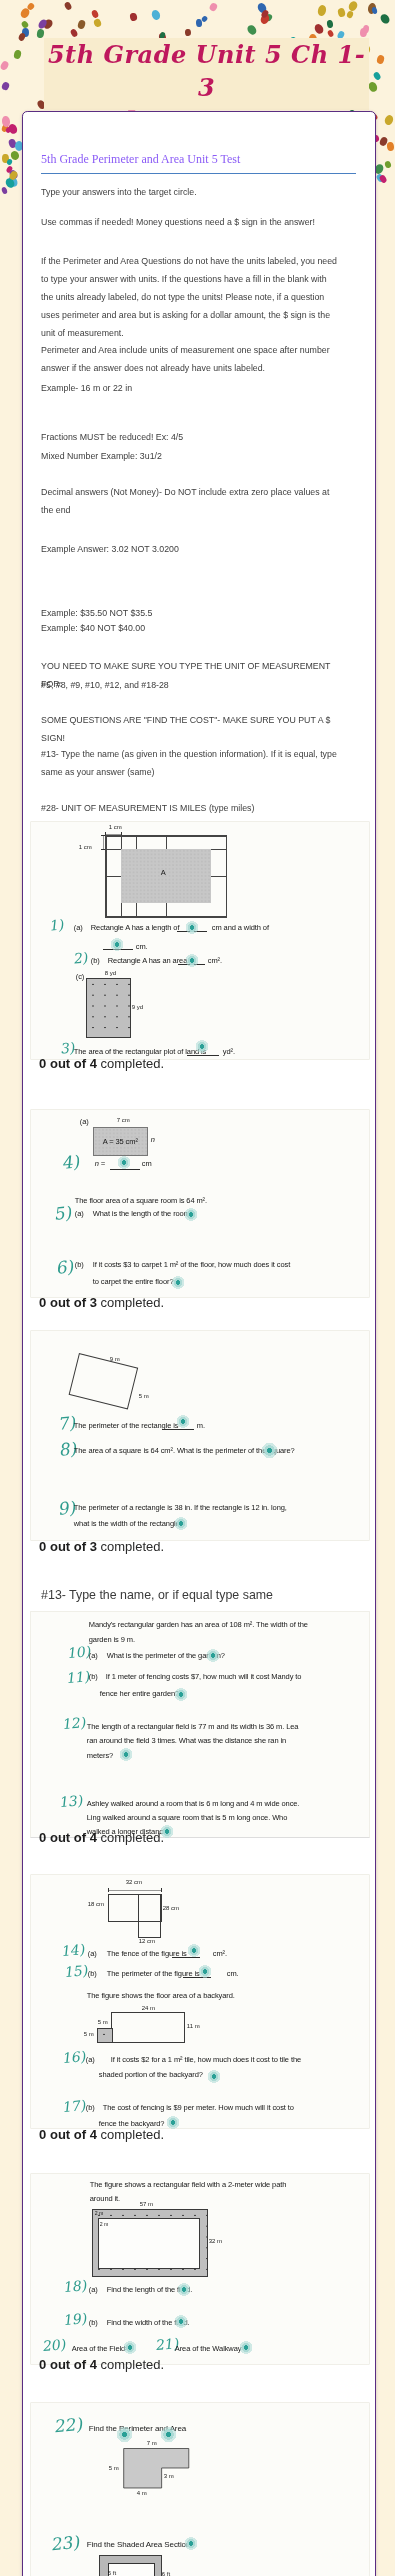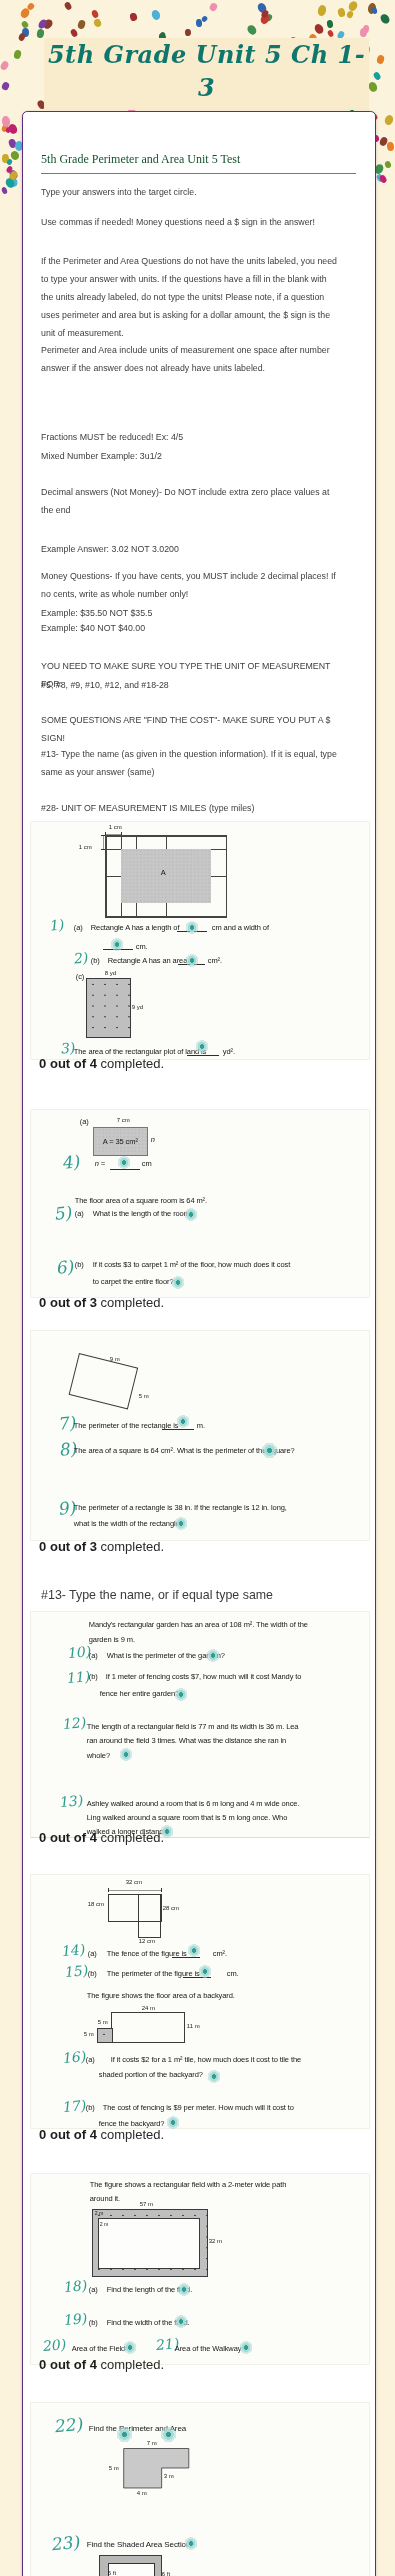--- a/index.html
+++ b/index.html
@@ -3,25 +3,25 @@
 <meta charset="utf-8">
 <style>
   html,body{margin:0;padding:0;}
   body{width:396px;height:2978px;position:relative;background:#fcf3dd;overflow:hidden;
        font-family:"Liberation Sans",sans-serif;}
   .abs{position:absolute;}
   
   #confetti span{position:absolute;display:block;border-radius:50%;}
   
   #banner{position:absolute;left:44px;top:38px;width:325px;height:72px;background:#f8eccd;z-index:2;text-align:center;}
-  #banner .t{font:bold italic 24px "DejaVu Serif",serif;color:#0f766e;line-height:33px;letter-spacing:0.5px;}
+  #banner .t{font:bold italic 24px "DejaVu Serif",serif;color:#be185d;line-height:33px;letter-spacing:0.5px;}
   
   #card{position:absolute;left:21.6px;top:111px;width:352px;height:2849px;background:#ffffff;
         border:1px solid #5a2d82;border-radius:5.2px;z-index:3;box-shadow:0 1.5px 3.1px rgba(60,30,90,.25);}
-  .h-blue{position:absolute;left:18.5px;font:400 12px "Liberation Serif",serif;color:#14532d;white-space:nowrap;}
+  .h-blue{position:absolute;left:18.5px;font:400 12px "Liberation Serif",serif;color:#8b5cf6;white-space:nowrap;}
   .hr-blue{position:absolute;left:18.5px;width:315px;border-top:0.5px solid #4a80c2;}
   .p{position:absolute;left:18.5px;width:300px;font:400 8.8px "Liberation Sans",sans-serif;color:#3d3d3d;line-height:18px;}
   .h-mid{position:absolute;left:18.5px;font:400 12.4px "Liberation Sans",sans-serif;color:#3a3a3a;white-space:nowrap;}
   .prog{position:absolute;left:16.5px;font:400 13px "Liberation Sans",sans-serif;color:#2a2a2a;white-space:nowrap;}
   .prog b{font-weight:700;color:#1d1d1d;}
   
   .scan{position:absolute;left:7.2px;width:338px;background:#fcfcf9;border:0.5px solid #f0efe8;border-radius:1px;}
   .pq{position:absolute;font:400 7.5px "Liberation Sans",sans-serif;color:#161616;white-space:nowrap;letter-spacing:-0.1px;}
   .fl{position:absolute;font:400 6px "Liberation Sans",sans-serif;color:#1a1a1a;white-space:nowrap;}
   .hw{position:absolute;font:italic 400 14px "DejaVu Serif",serif;color:#2f9c8e;transform:rotate(-5deg);white-space:nowrap;}
@@ -182,25 +182,25 @@
 
 <div id="card">
 
   <div class="h-blue" style="top:40px">5th Grade Perimeter and Area Unit 5 Test</div>
   <div class="hr-blue" style="top:61px"></div>
 
   <div class="p" style="top:71px">Type your answers into the target circle.</div>
   <div class="p" style="top:101px">Use commas if needed!  Money questions need a $ sign in the answer!</div>
   <div class="p" style="top:140px">If the Perimeter and Area Questions do not have the units labeled, you need to type your answer with units.  If the questions have a fill in the blank with the units already labeled, do not type the units!  Please note, if a question uses perimeter and area but is asking for a dollar amount, the $ sign is the unit of measurement.</div>
   <div class="p" style="top:229px">Perimeter and Area include units of measurement one space after number answer if the answer does not already have units labeled.</div>
+  <div class="p" style="top:267px">Example- 16 m or 22 in</div>
   <div class="p" style="top:316px">Fractions MUST be reduced! Ex: 4/5</div>
   <div class="p" style="top:335px">Mixed Number Example: 3u1/2</div>
   <div class="p" style="top:371px">Decimal answers (Not Money)- Do NOT include extra zero place values at the end</div>
   <div class="p" style="top:428px">Example Answer: 3.02 NOT 3.0200</div>
-  <div class="p" style="top:455px">Money Questions- If you have cents, you MUST include 2 decimal places! If no cents, write as whole number only!</div>
   <div class="p" style="top:492px">Example: $35.50 NOT $35.5</div>
   <div class="p" style="top:507px">Example: $40 NOT $40.00</div>
   <div class="p" style="top:545px">YOU NEED TO MAKE SURE YOU TYPE THE UNIT OF MEASUREMENT FOR:</div>
   <div class="p" style="top:564px">#5, #8, #9, #10, #12, and #18-28</div>
   <div class="p" style="top:599px">SOME QUESTIONS ARE "FIND THE COST"- MAKE SURE YOU PUT A $ SIGN!</div>
   <div class="p" style="top:633px">#13- Type the name (as given in the question information).  If it is equal, type same as your answer (same)</div>
   <div class="p" style="top:687px">#28- UNIT OF MEASUREMENT IS MILES (type miles)</div>
 
   <div class="scan" style="top:709px;height:237px">
     <span class="fl" style="left:78px;top:2.1px">1 cm</span>
@@ -298,21 +298,21 @@
     <span class="pq" style="left:76px;top:39px">What is the perimeter of the garden?</span>
     <span class="target" style="left:173px;top:34px"></span>
     <span class="hw" style="left:36px;top:57px">11)</span>
     <span class="pq" style="left:58px;top:60px">(b)</span>
     <span class="pq" style="left:75px;top:60px">If 1 meter of fencing costs $7, how much will it cost Mandy to</span>
     <span class="pq" style="left:69px;top:77px">fence her entire garden?</span>
     <span class="target" style="left:141px;top:73px"></span>
     <span class="hw" style="left:32px;top:103px">12)</span>
     <span class="pq" style="left:56px;top:110px">The length of a rectangular field is 77 m and its width is 36 m. Lea</span>
     <span class="pq" style="left:56px;top:124px">ran around the field 3 times. What was the distance she ran in</span>
-    <span class="pq" style="left:56px;top:139px">whole?</span>
+    <span class="pq" style="left:56px;top:139px">meters?</span>
     <span class="target" style="left:86px;top:133px"></span>
     <span class="hw" style="left:29px;top:181px">13)</span>
     <span class="pq" style="left:56px;top:187px">Ashley walked around a room that is 6 m long and 4 m wide once.</span>
     <span class="pq" style="left:56px;top:201px">Ling walked around a square room that is 5 m long once. Who</span>
     <span class="pq" style="left:56px;top:215px">walked a longer distance?</span>
     <span class="target" style="left:127px;top:210px"></span>
   </div>
 
   <div class="prog" style="top:1718px">
     <b>0 out of 4</b> <span>completed.</span></div>

